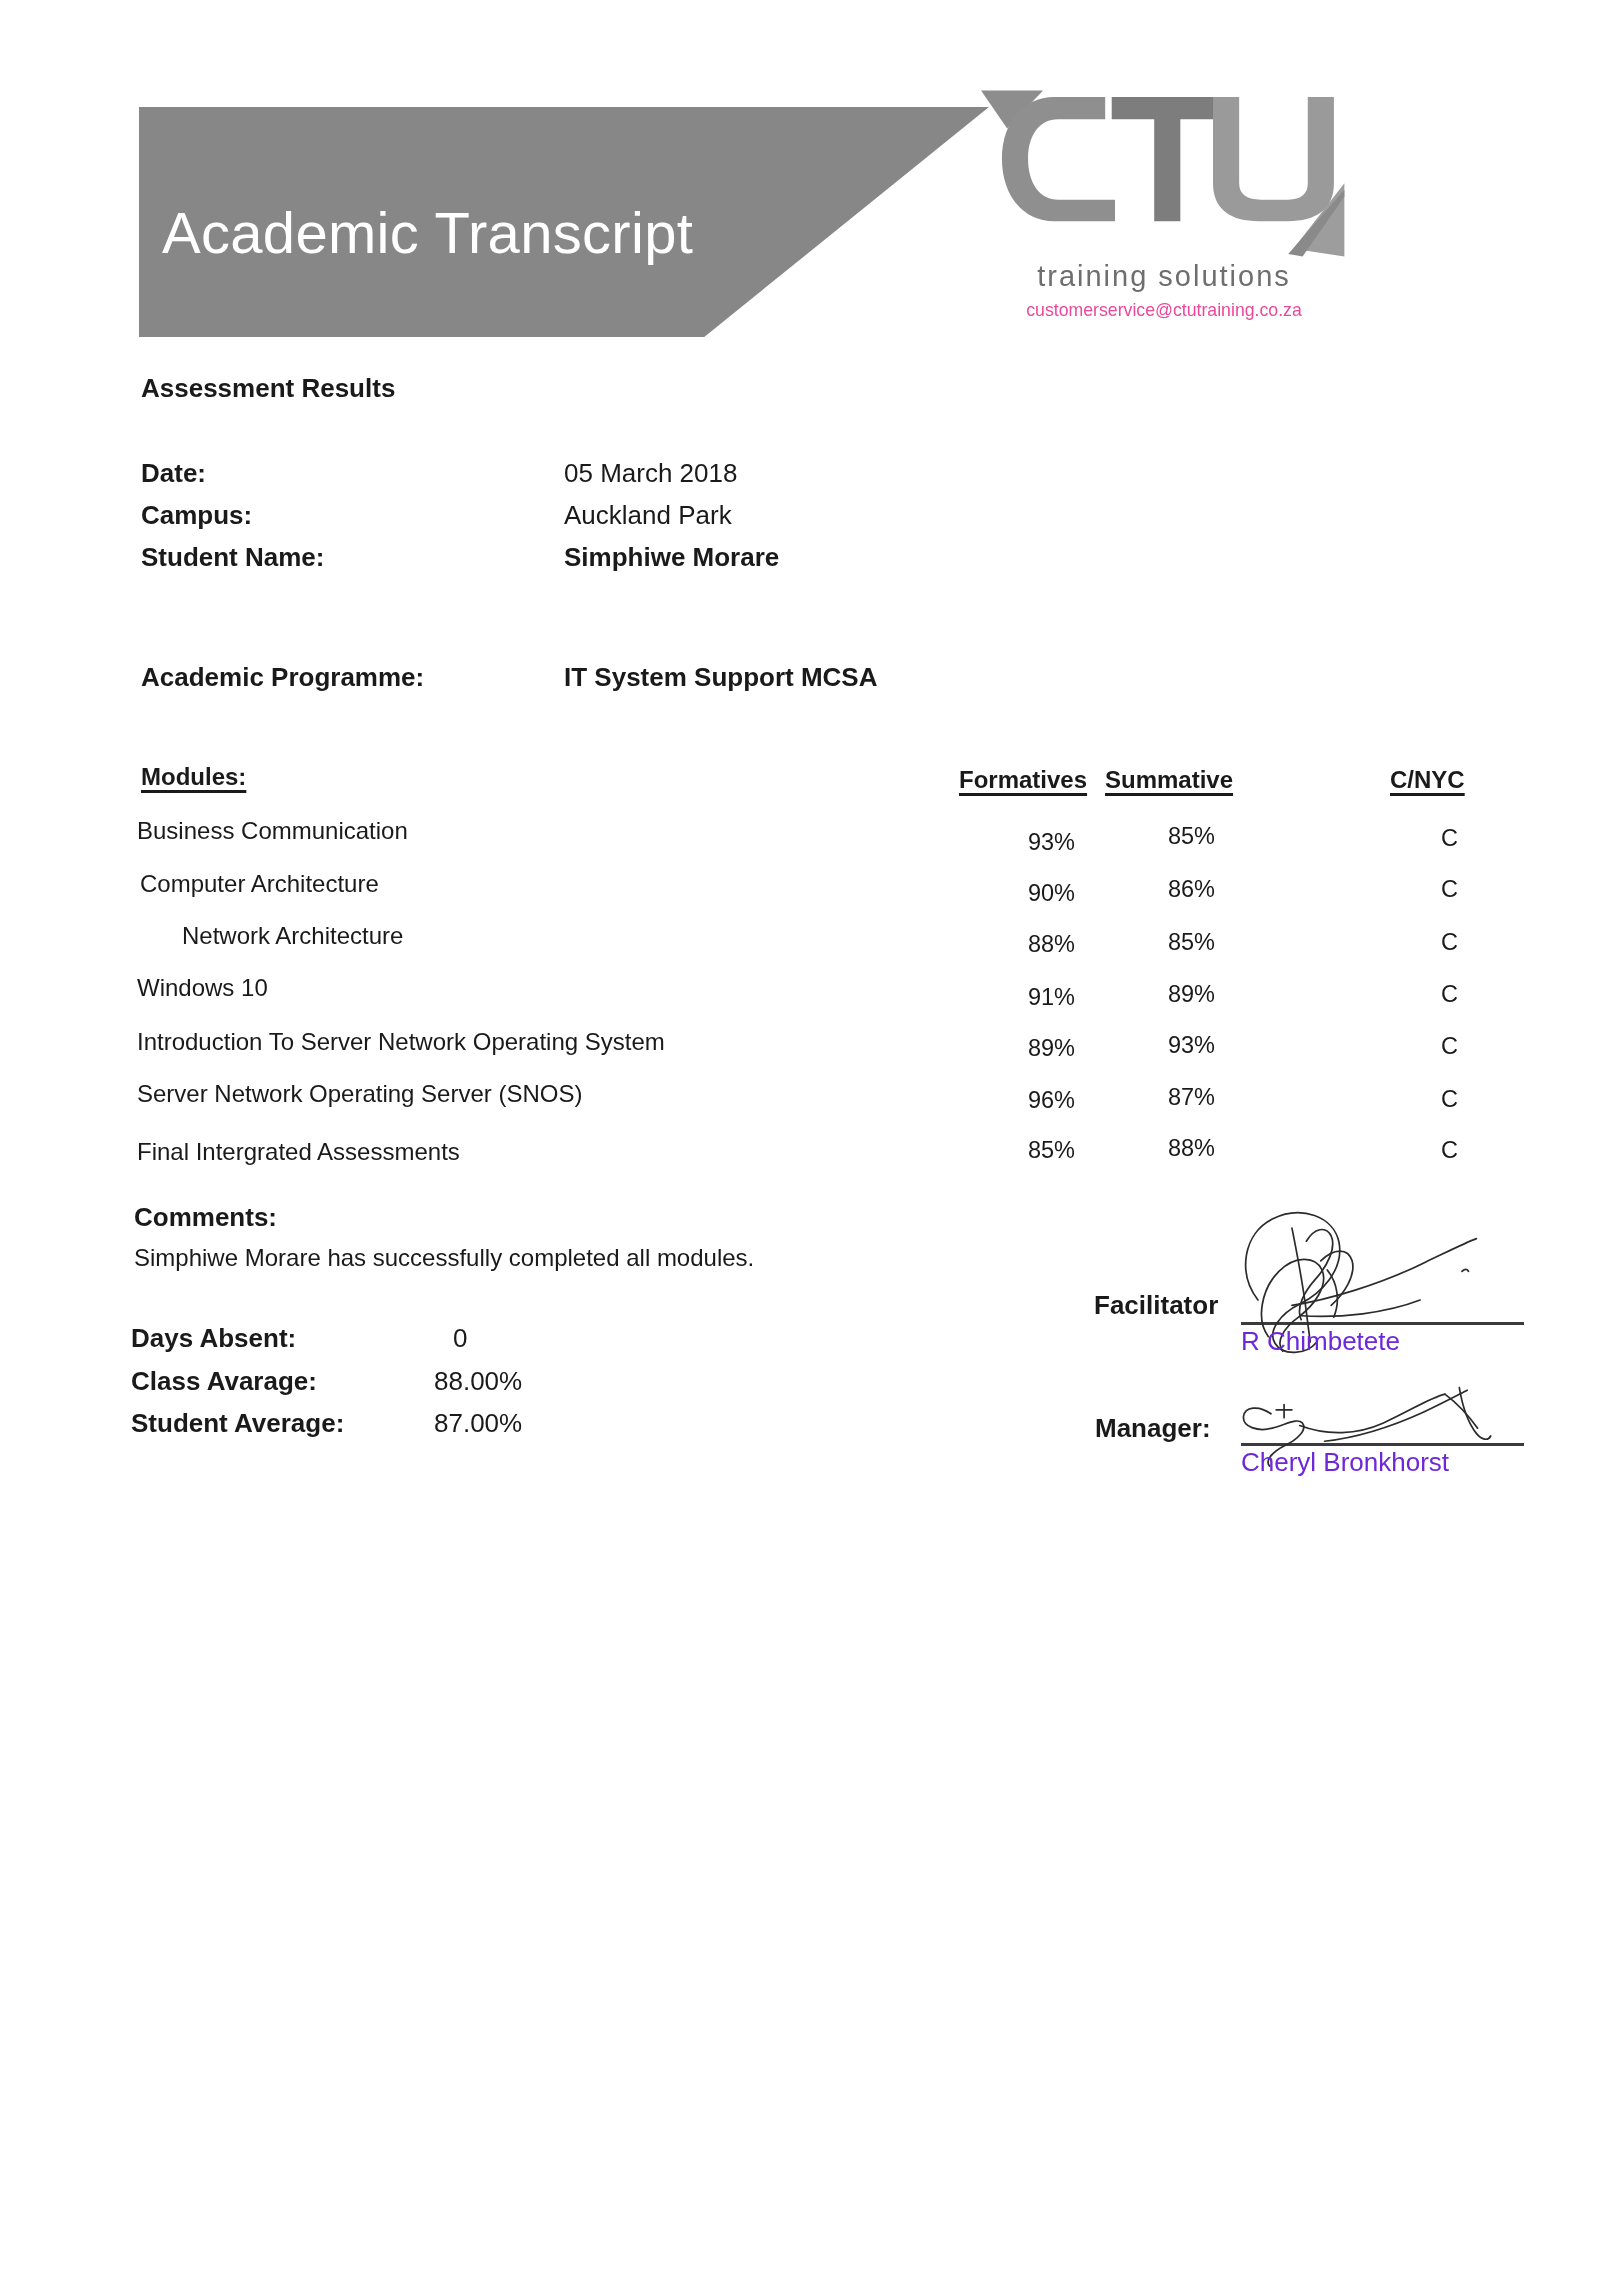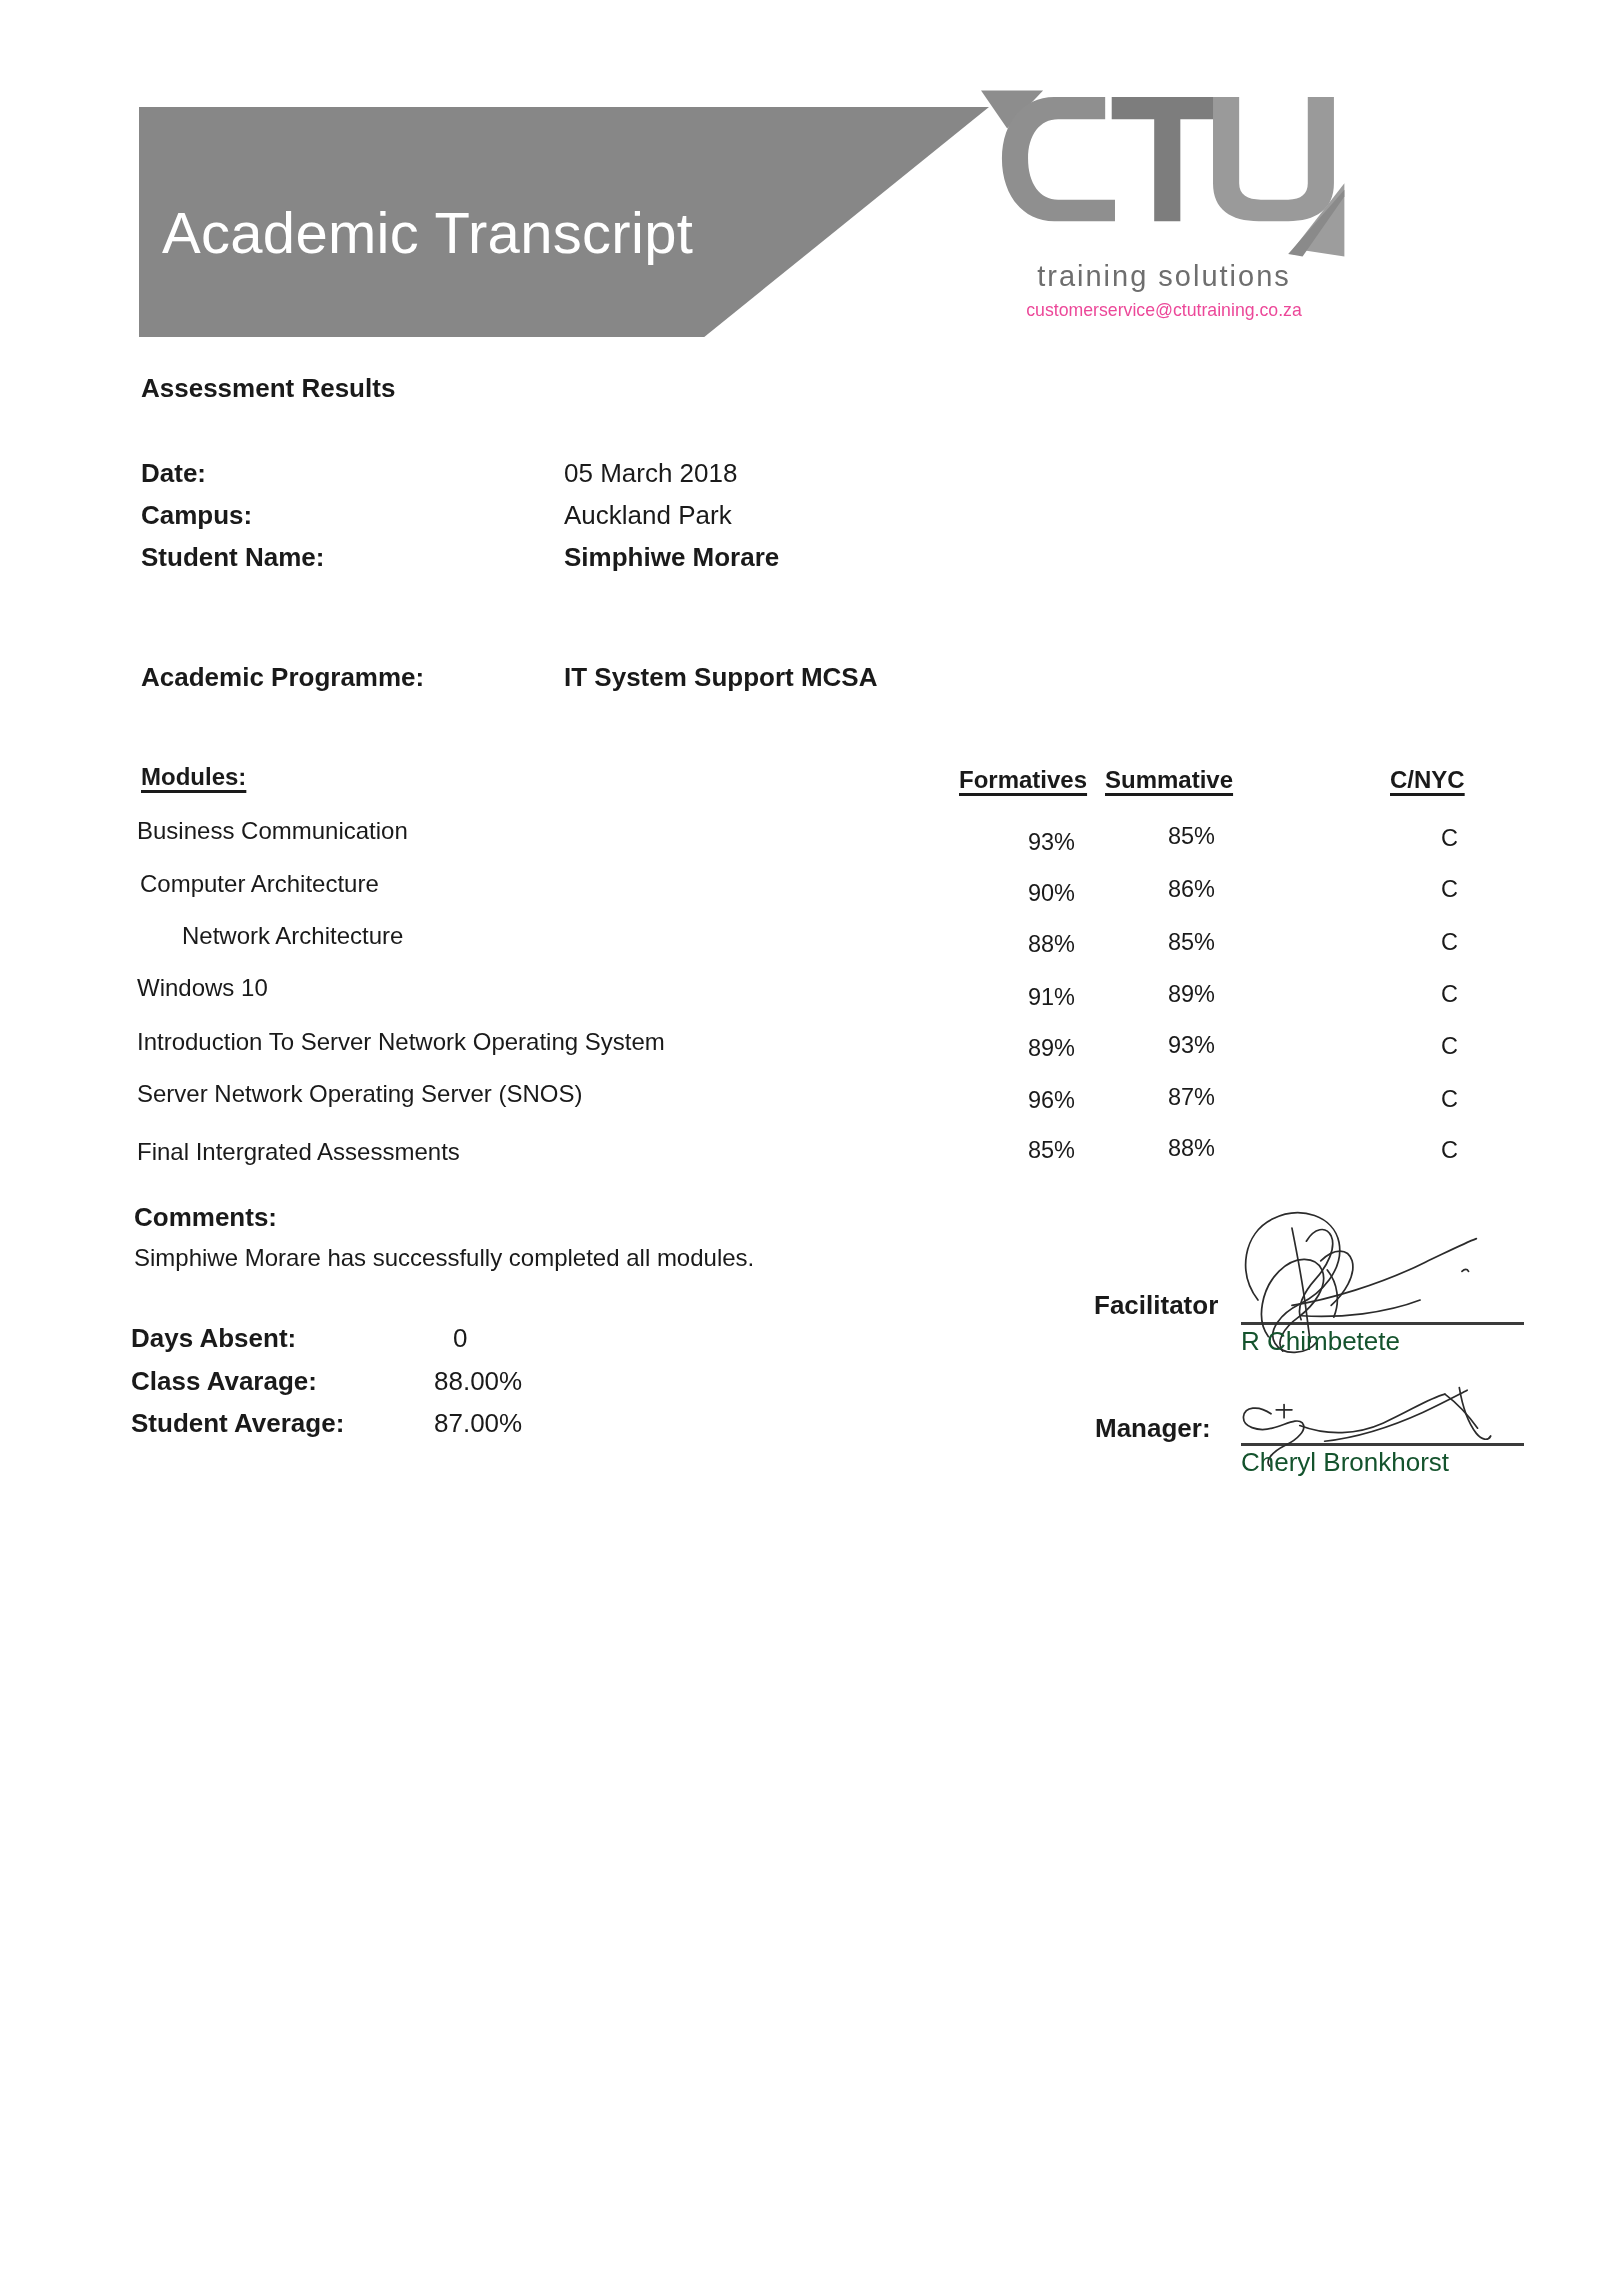--- a/index.html
+++ b/index.html
@@ -136,21 +136,21 @@
     font-weight: bold;
   }
   .sig-line {
     position: absolute;
     height: 3.3px;
     background: #3b3b3b;
   }
   .sig-name {
     font-size: 26px;
     font-weight: 400;
-    color: #14532d;
+    color: #6d28d9;
   }
   .sig-svg { position: absolute; pointer-events: none; }
 </style>
 </head>
 <body>
 
 <div id="page">
 
   <div class="banner-wrap">
     <div class="banner-shape"></div>

